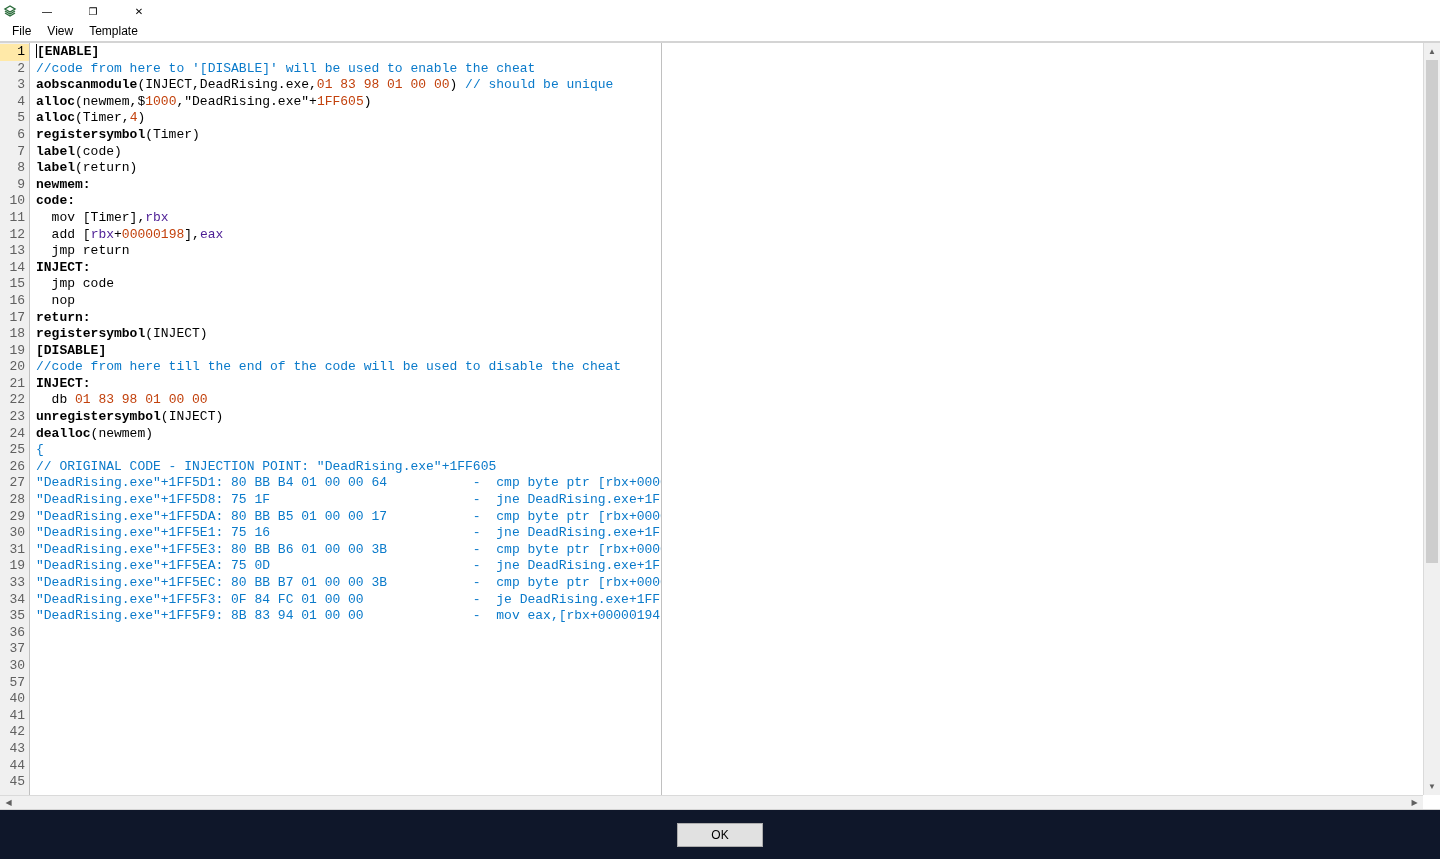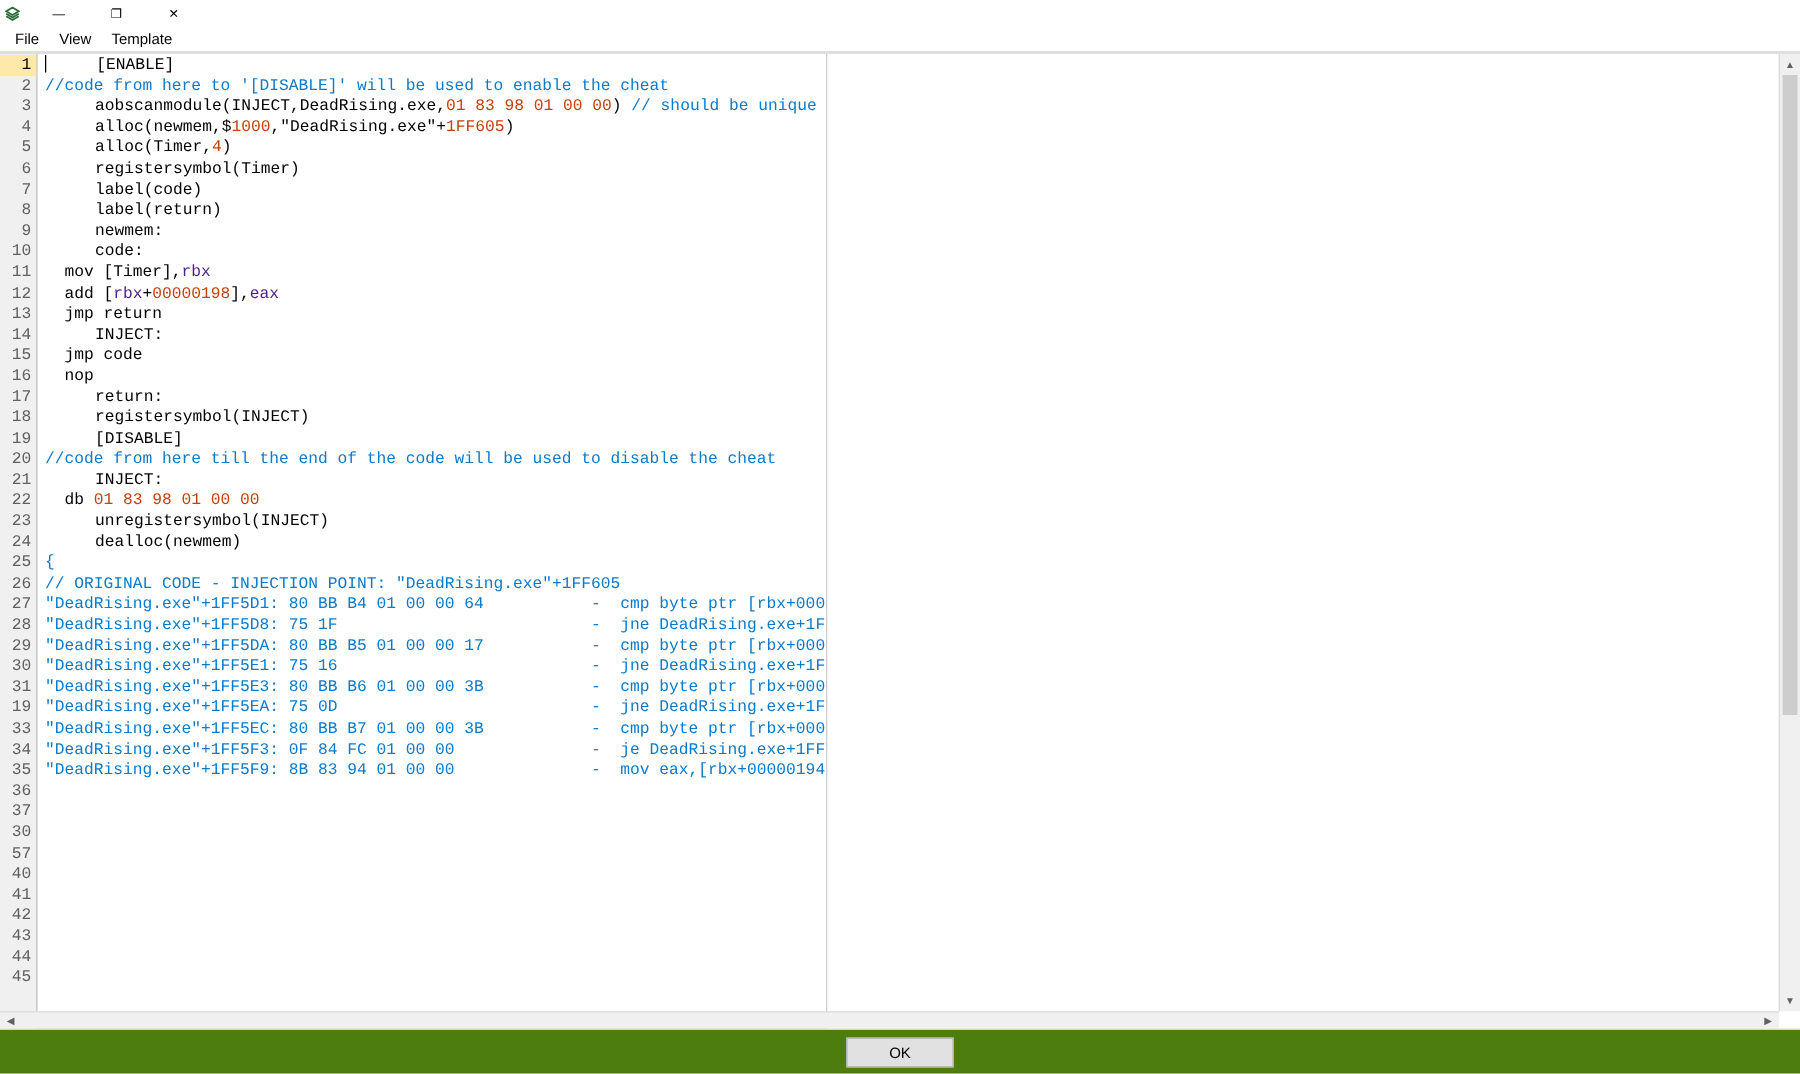--- a/index.html
+++ b/index.html
@@ -92,21 +92,21 @@
   font-family: Consolas, "Courier New", monospace;
   font-size: 13px;
   line-height: 16.6px;
   white-space: pre;
   color: #000;
   overflow: hidden;
 }
 .cmt { color: #0a7aca; }
 .num { color: #c2410c; }
 .reg { color: #4c1d95; }
-.kw  { color: #000; font-weight: normal; margin-left: 40px; }
+.kw  { color: #000; font-weight: bold; }
 
 .cursor {
   display: inline-block;
   width: 0;
   border-left: 1px solid #000;
   height: 14px;
   vertical-align: text-top;
 }
 
 .vscroll {
@@ -138,26 +138,26 @@
 }
 .hscroll .harrow {
   position: absolute; top: 0; bottom: 0; width: 17px;
   display: flex; align-items: center; justify-content: center;
   font-size: 8px; color: #606060;
 }
 .hscroll .harrow.left { left: 0; }
 .hscroll .harrow.right { right: 0; }
 
 .footer {
-  height: 36px;
+  height: 50px;
   border-top: 1px solid #d4d4d4;
   display: flex;
   align-items: center;
   justify-content: center;
-  background: #4d7c0f;
+  background: #0f172a;
 }
 .ok-btn {
   min-width: 86px;
   height: 24px;
   background: #e1e1e1;
   border: 1px solid #adadad;
   font-size: 12px;
   color: #000;
 }
 </style>

